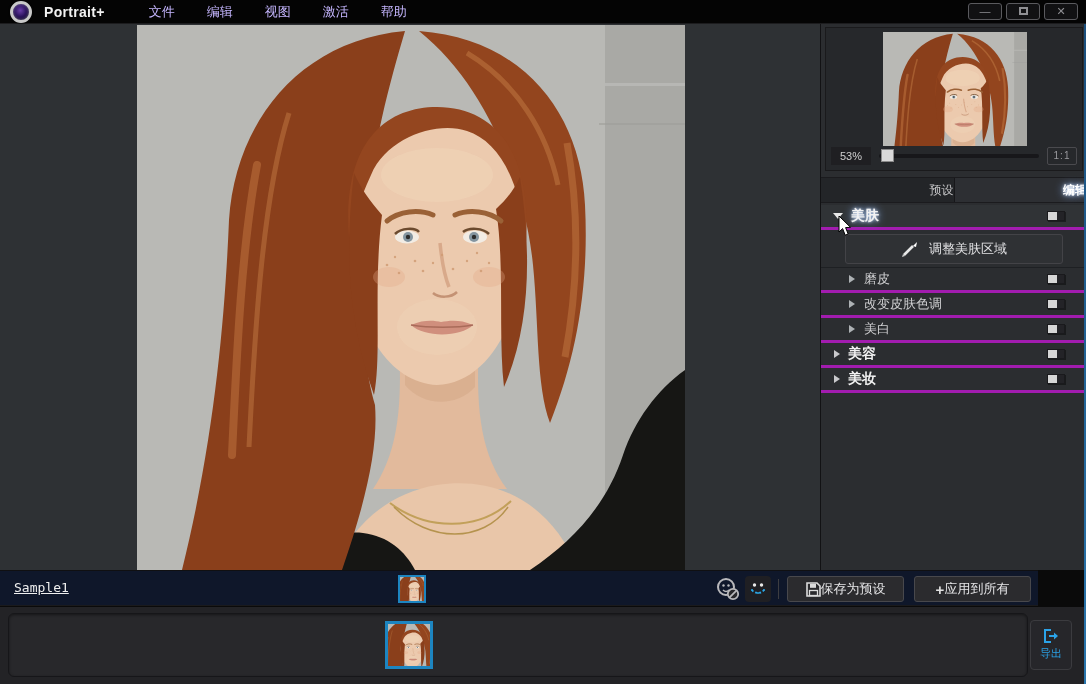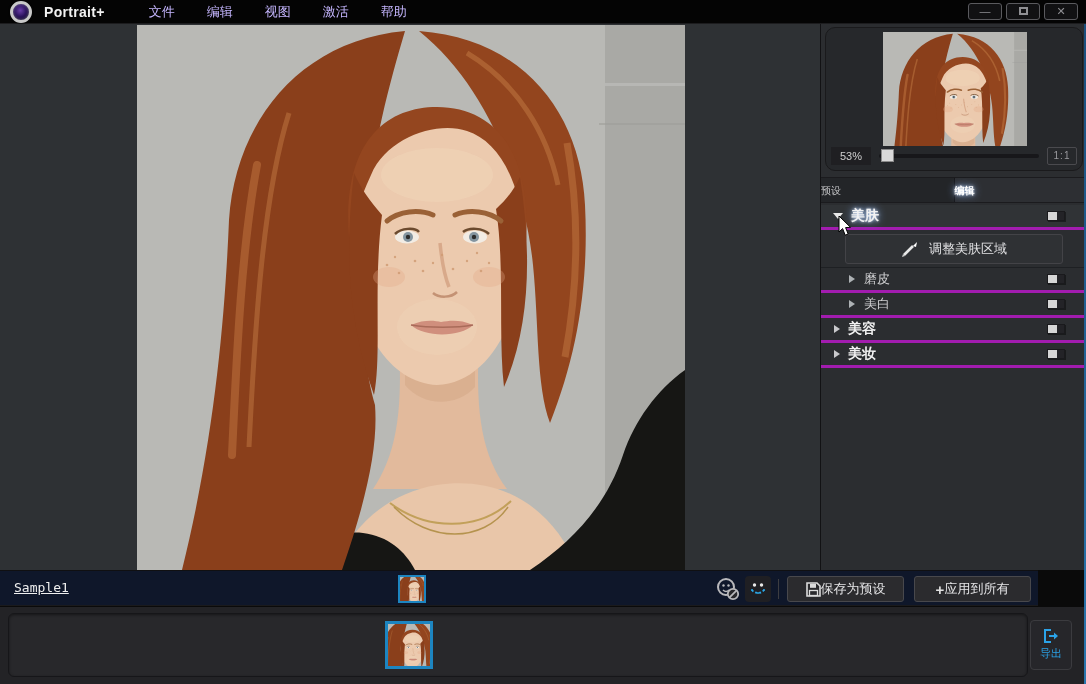--- a/index.html
+++ b/index.html
@@ -46,21 +46,21 @@
     display:block; background:#b9b9b5;
   }
 
   
   .rightpanel {
     position:absolute; left:820px; top:0; width:266px; height:546px;
     background:#2b2d30; border-left:1px solid #121214;
   }
   .navigator {
     position:absolute; left:4px; top:3px; width:258px; height:144px;
-    background:#26282b; border:1px solid #1a1a1c; border-radius:10px;
+    background:#26282b; border:1px solid #1a1a1c; border-radius:0;
   }
   .nav-thumb {
     position:absolute; left:57px; top:4px; width:144px; height:114px;
     background:#b9b9b5; overflow:hidden;
   }
   .nav-thumb svg { width:144px; height:114px; display:block; }
   .nav-controls {
     position:absolute; left:5px; right:5px; bottom:4px; height:20px;
     display:flex; align-items:center;
   }
@@ -73,21 +73,21 @@
     position:absolute; left:2px; top:-5px; width:13px; height:13px;
     background:#d9d9d9; border:1px solid #8a8a8a;
   }
   .ratio-btn {
     width:30px; height:18px; margin-left:8px; border:1px solid #4a4a4e; border-radius:2px;
     color:#9a9a9e; font-size:10px; line-height:16px; text-align:center; letter-spacing:1px;
   }
 
   .tabs { position:absolute; left:0; top:153px; width:266px; height:26px; display:flex;
     border-top:1px solid #1b1b1e; border-bottom:1px solid #1b1b1e; }
-  .tab { flex:1; text-align:left; font-size:10px; line-height:25px; color:#c4c4c6; background:#232528; }
+  .tab { flex:1; text-align:right; font-size:12px; line-height:25px; color:#c4c4c6; background:#232528; }
   .tab + .tab { border-left:1px solid #17171a; }
   .tab.active { background:#2d2f33; }
   .glow { color:#fff; font-weight:bold;
     text-shadow:0 0 8px rgba(140,185,255,.95), 0 0 3px rgba(255,255,255,.85); }
 
   .rows { position:absolute; left:0; top:181px; width:266px; }
   .row { position:relative; height:25px; border-bottom:3px solid #a21caf;
     display:flex; align-items:center; background:#2b2d30; }
   .row.header { background:#303336; }
   .row .label-main { font-size:14px; font-weight:bold; color:#f2f2f2; margin-left:8px; }
@@ -305,20 +305,27 @@
 
         <div class="row">
           <div class="tri-right lvl2"></div>
           <div class="label-sub">磨皮</div>
           <div class="toggle">
               <div class="knob"></div>
             </div>
         </div>
         <div class="row">
           <div class="tri-right lvl2"></div>
+          <div class="label-sub">改变皮肤色调</div>
+          <div class="toggle">
+              <div class="knob"></div>
+            </div>
+        </div>
+        <div class="row">
+          <div class="tri-right lvl2"></div>
           <div class="label-sub">美白</div>
           <div class="toggle">
               <div class="knob"></div>
             </div>
         </div>
         <div class="row">
           <div class="tri-right lvl1"></div>
           <div class="label-main">美容</div>
           <div class="toggle">
               <div class="knob"></div>

